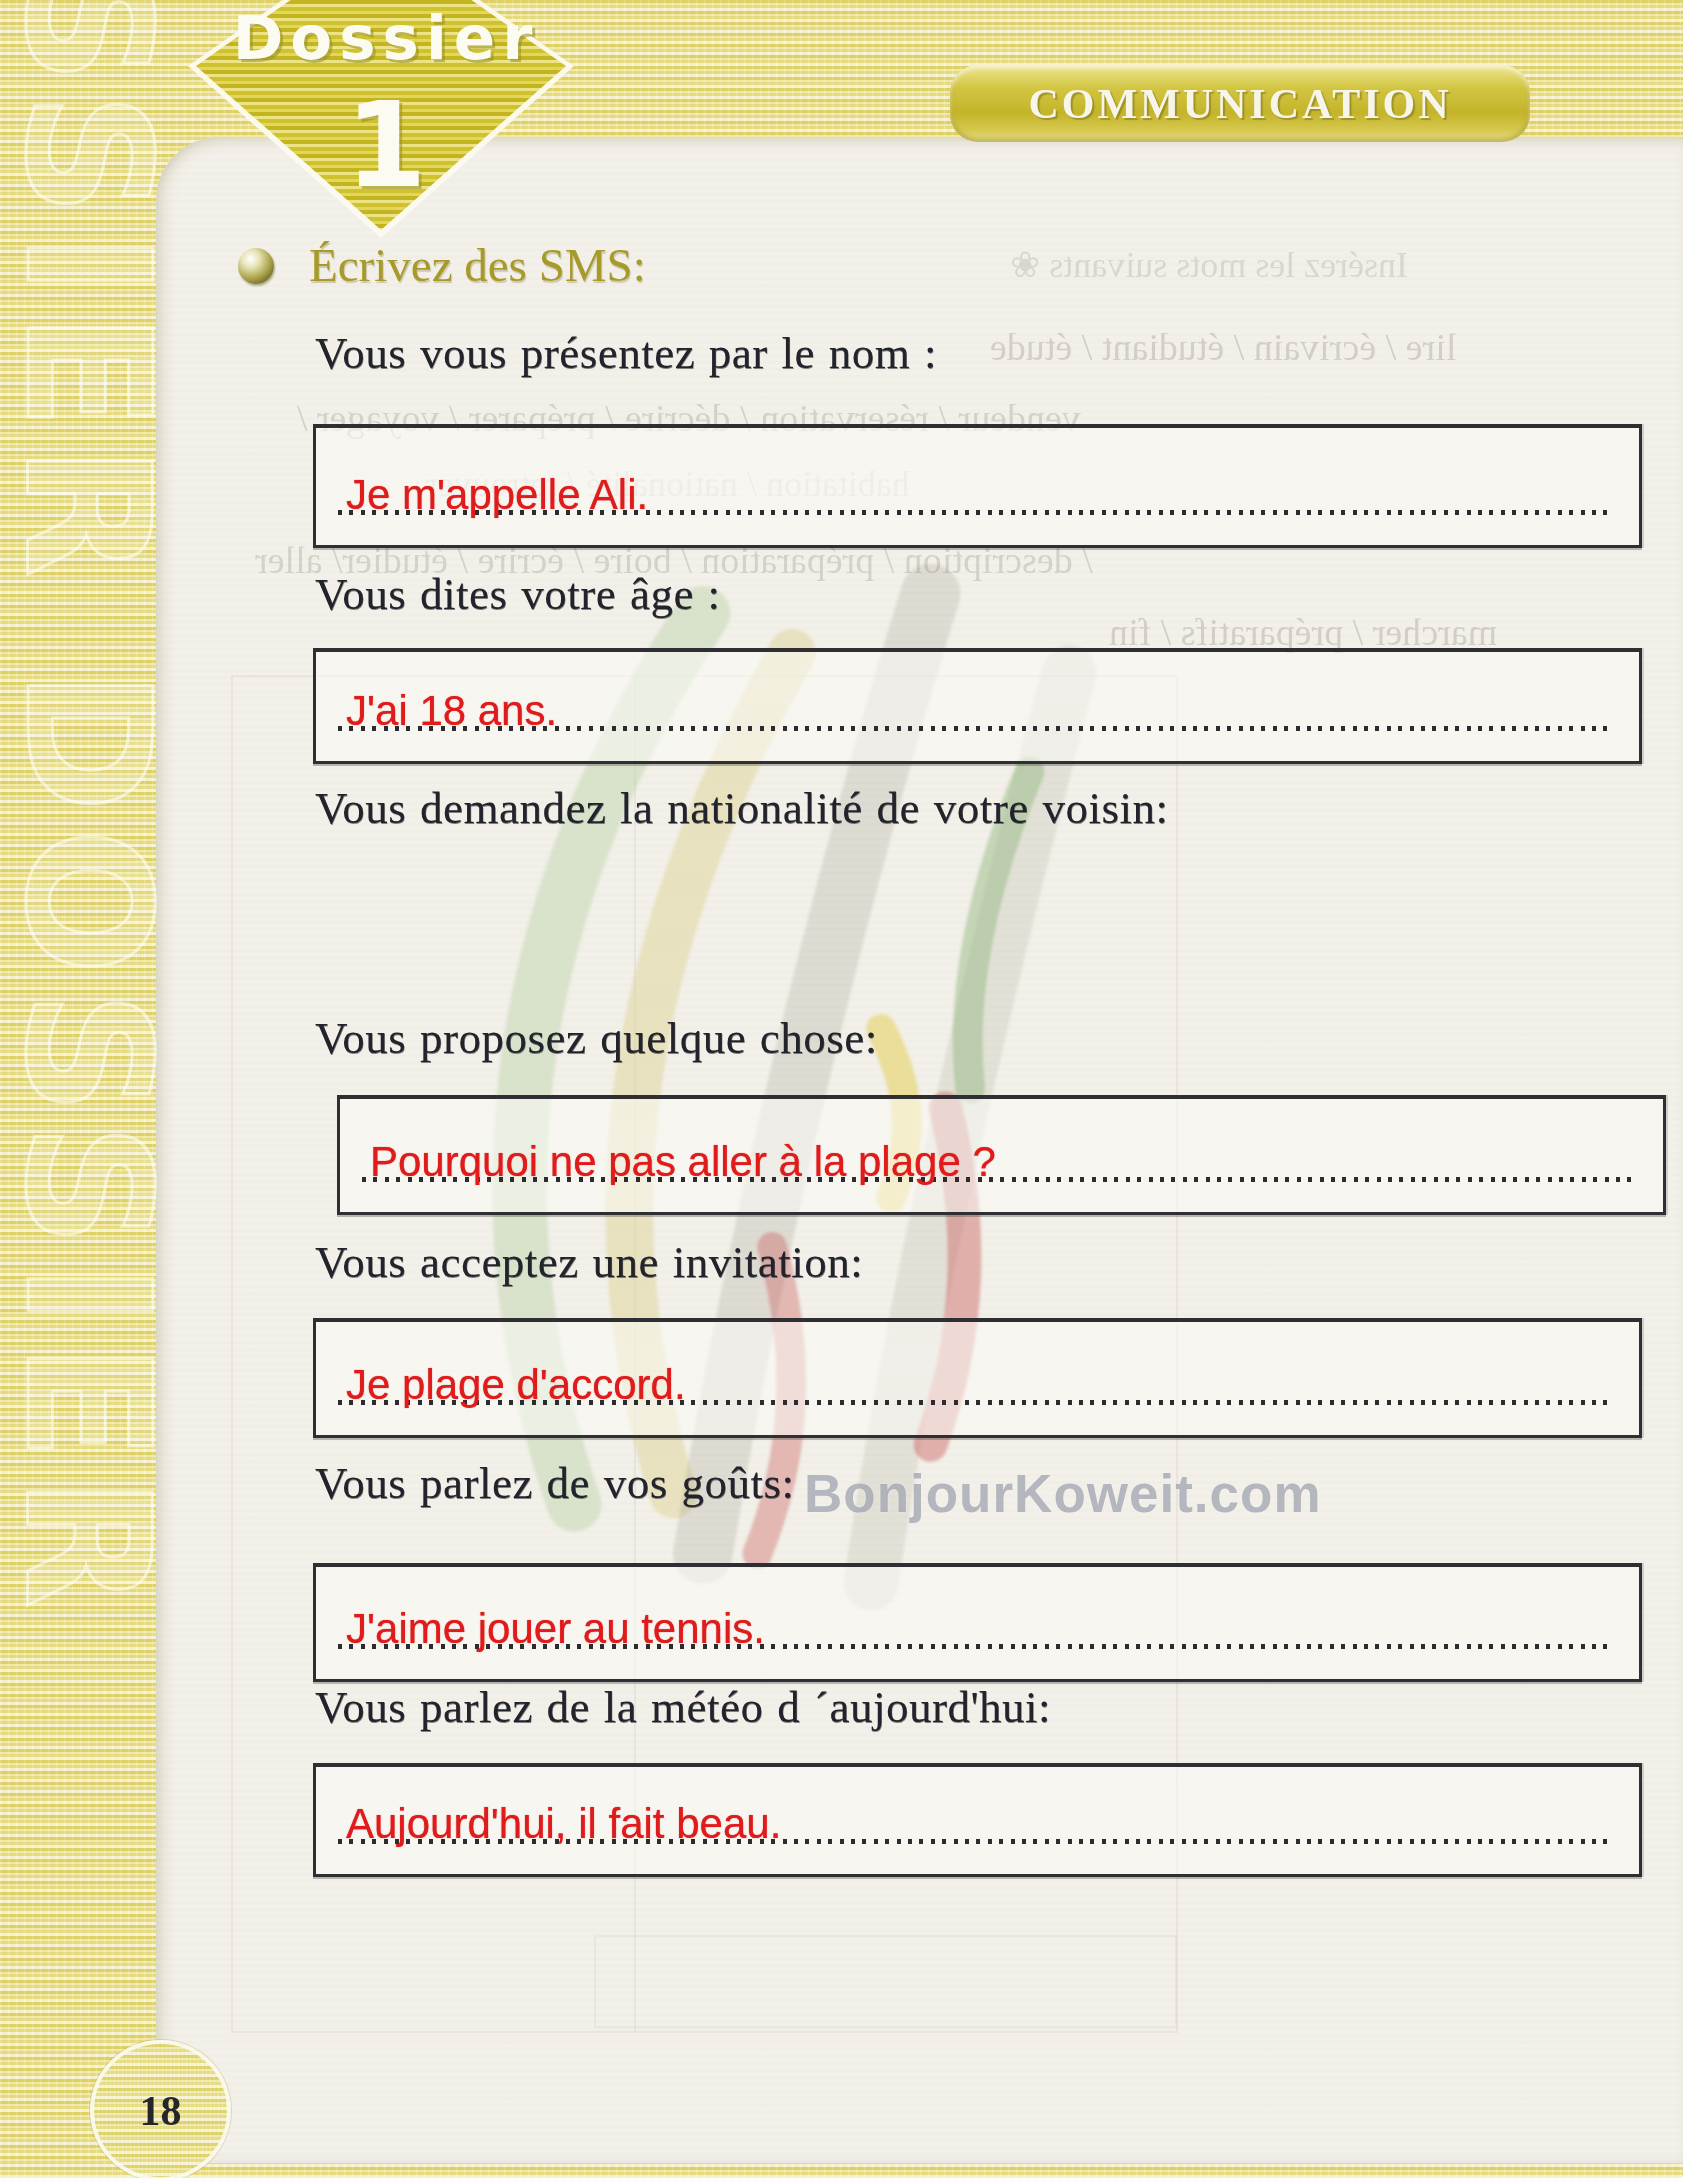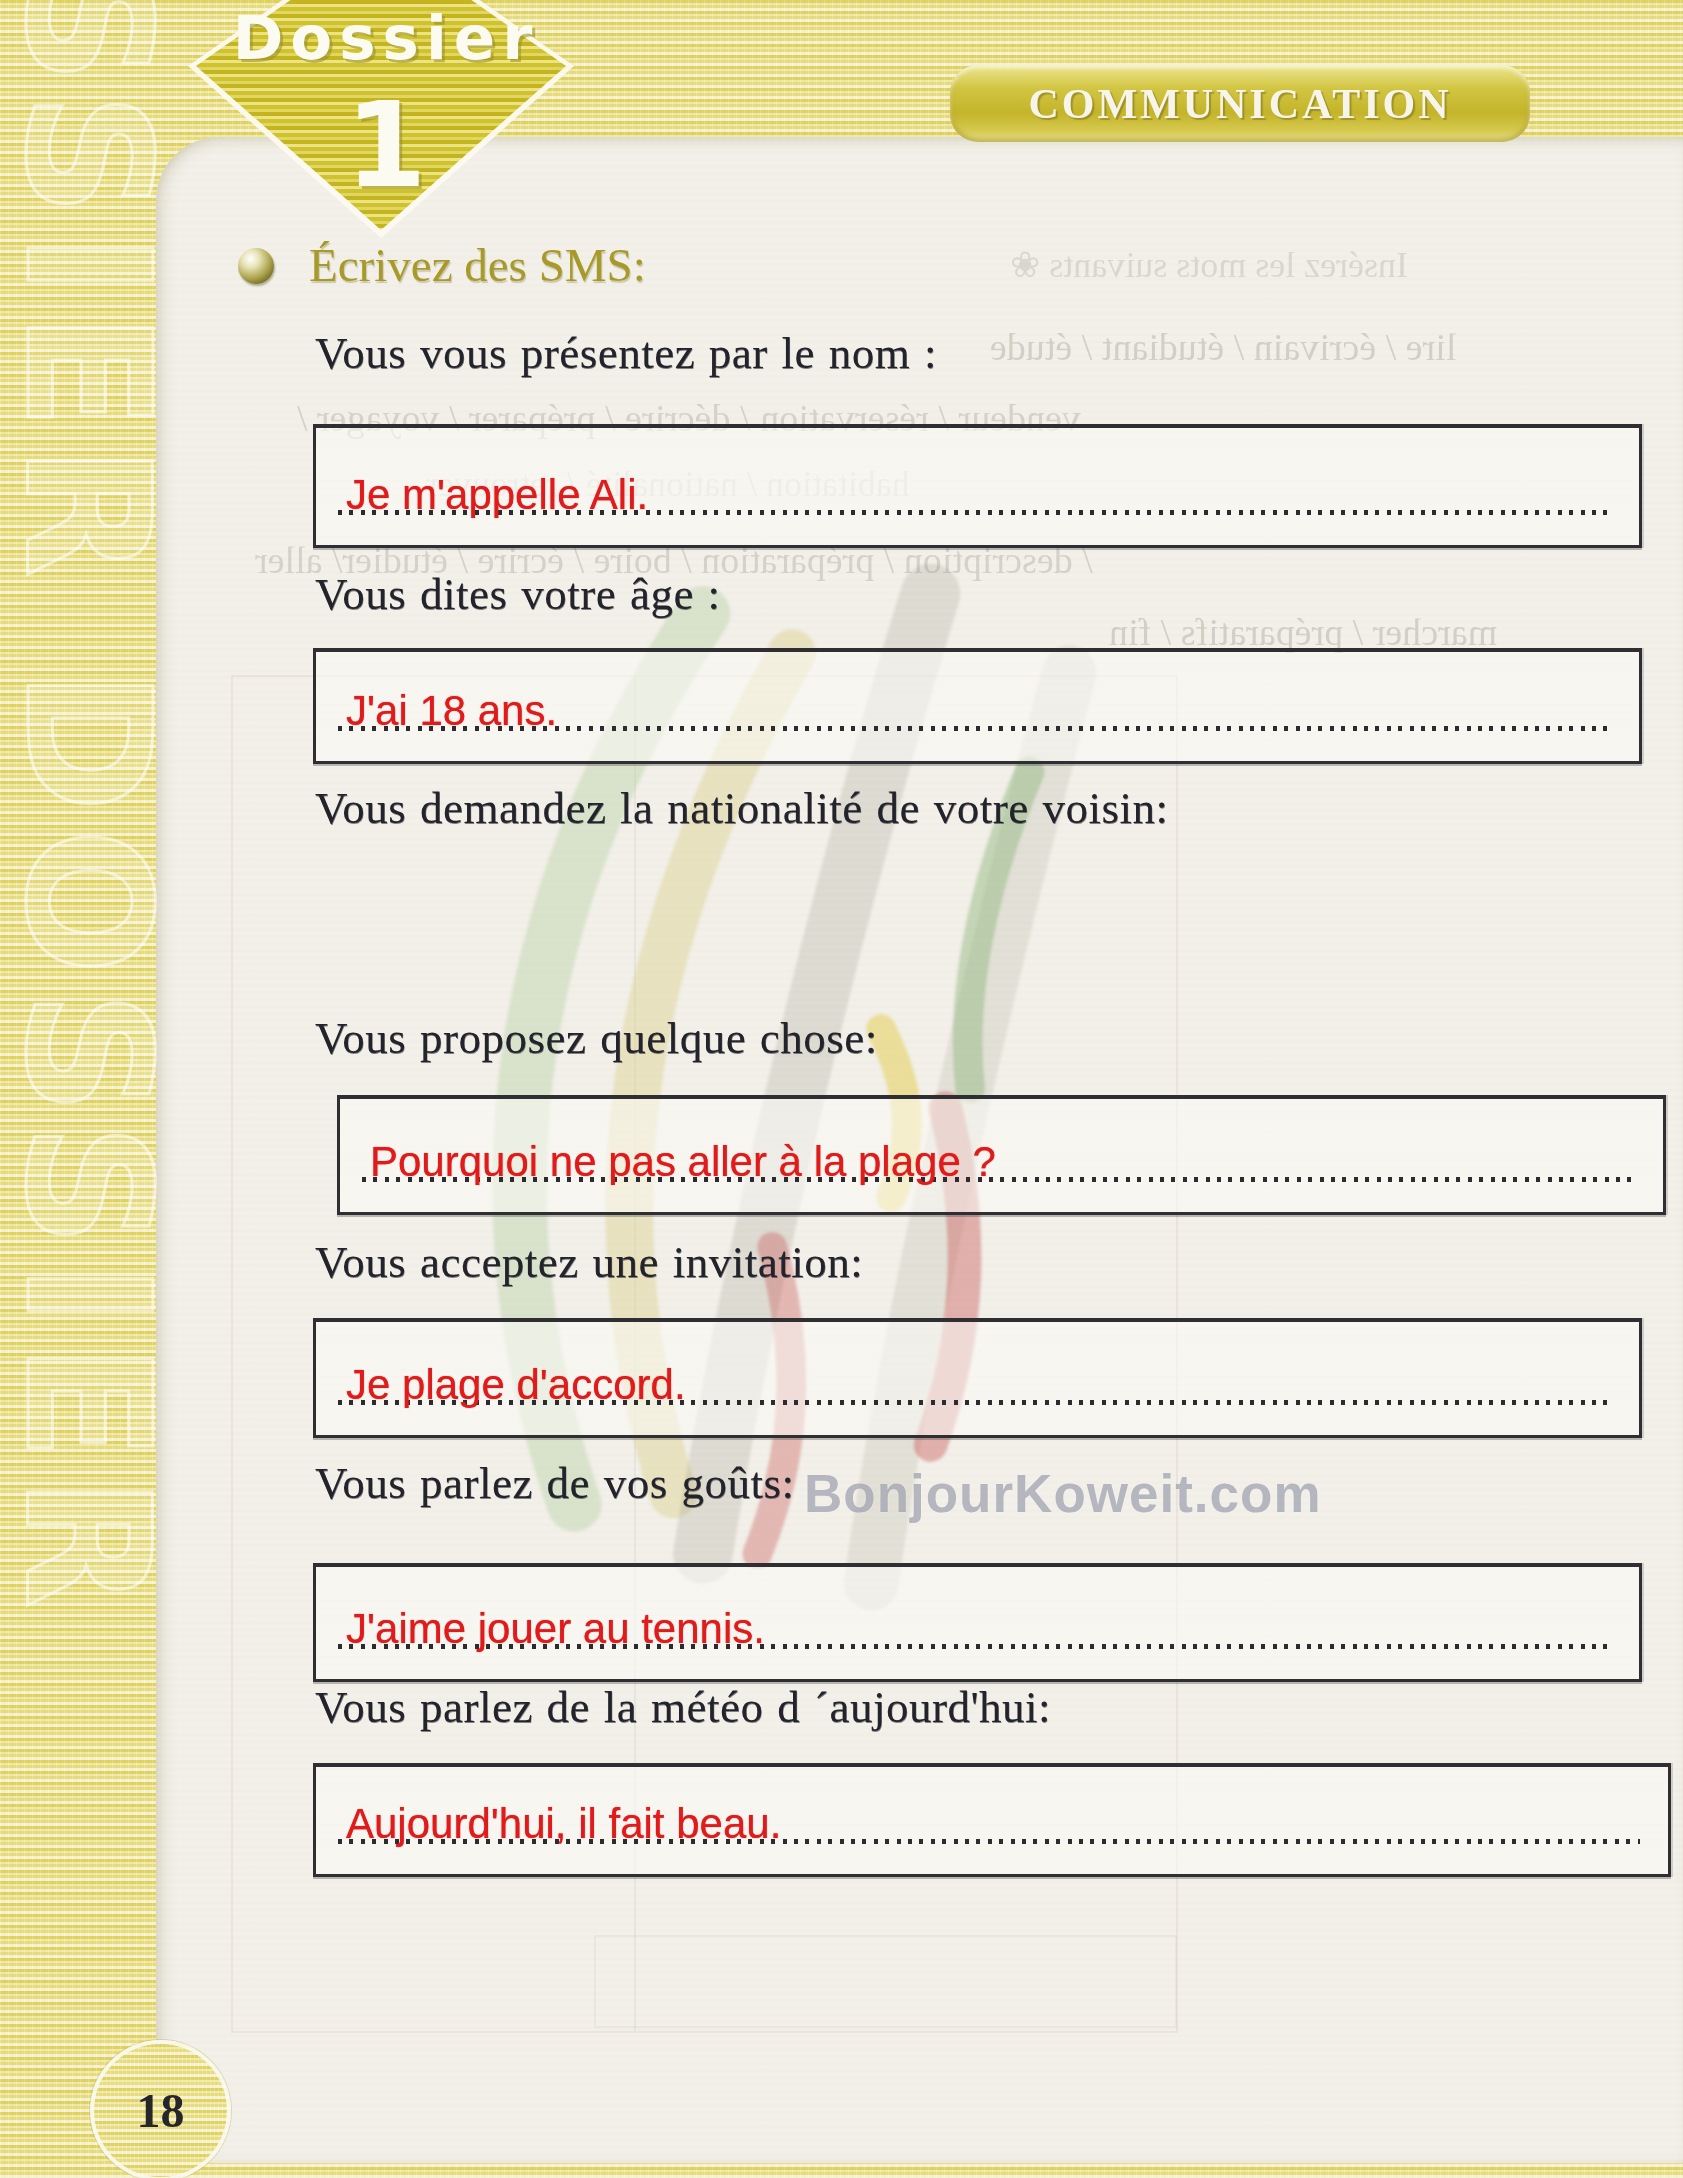--- a/index.html
+++ b/index.html
@@ -111,21 +111,21 @@
   .p0{top:327px;} .p1{top:568px;} .p2{top:782px;} .p3{top:1012px;}
   .p4{top:1236px;} .p5{top:1457px;} .p6{top:1681px;}
   .abox{
     position:absolute;left:313px;width:1323px;z-index:3;
     border:3px solid #2f2f33;border-top-width:4px;
     background:rgba(252,251,247,0.55);
     box-shadow:0 2px 0 rgba(70,70,70,0.35), 2px 0 0 rgba(70,70,70,0.2);
   }
   .x0{top:424px;height:117px;} .x1{top:648px;height:109px;} .x2{top:873px;height:111px;}
   .x3{top:1095px;height:113px;margin-left:24px;} .x4{top:1318px;height:113px;} .x5{top:1539px;height:112px;margin-top:24px;}
-  .x6{top:1763px;height:107px;padding-left:29px;}
+  .x6{top:1763px;height:107px;}
   .dots{
     position:absolute;left:22px;right:28px;bottom:30px;height:5px;
     background-image:repeating-linear-gradient(90deg, #2c2c30 0 4px, transparent 4px 11.4px);
   }
   .answer{
     position:absolute;left:30px;bottom:26px;z-index:2;
     font-family:"Liberation Sans",sans-serif;font-size:42px;color:#e01b1b;
     white-space:nowrap;text-shadow:0 0 1px rgba(224,27,27,0.9);
   }
   
@@ -138,21 +138,21 @@
   .pagenum-circle{
     position:absolute;left:90px;top:2040px;width:133px;height:133px;border-radius:50%;
     background:
       repeating-linear-gradient(90deg, rgba(255,255,255,0.20) 0 1px, rgba(255,255,255,0) 1px 4px),
       repeating-linear-gradient(180deg, #ded263 0 3px, #f0eaa8 3px 5px, #e6dc7d 5px 8px, #f6f2cf 8px 11px);
     border:4px solid rgba(250,250,240,0.92);
     box-shadow:0 0 0 1px rgba(180,170,90,0.35);
     display:flex;align-items:center;justify-content:center;z-index:7;
   }
   .pagenum-circle span{
-    font-family:"Liberation Serif",serif;font-weight:bold;font-size:48px;color:#26262a;
+    font-family:"Liberation Serif",serif;font-weight:bold;font-size:42px;color:#26262a;
   }
 </style>
 </head>
 <body>
 
 <div id="screen">
 
   <div class="side-letters">SSIER DOSSIER DOSSI</div>
 
   <div class="sheet"></div>

